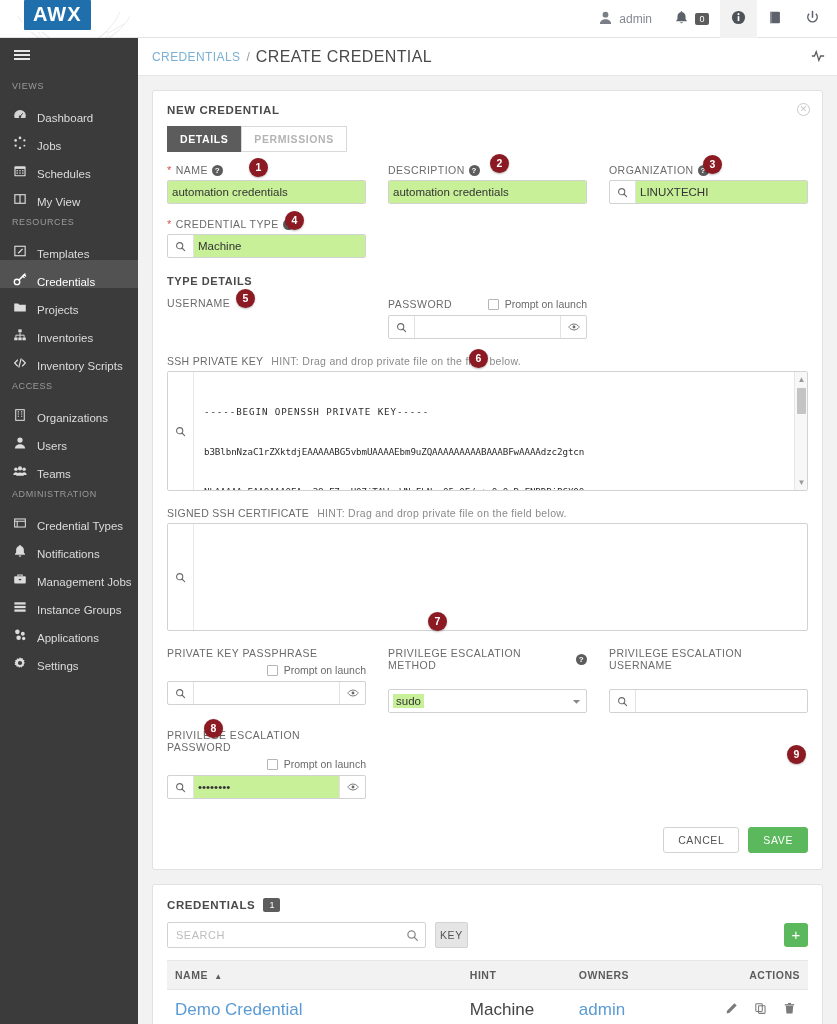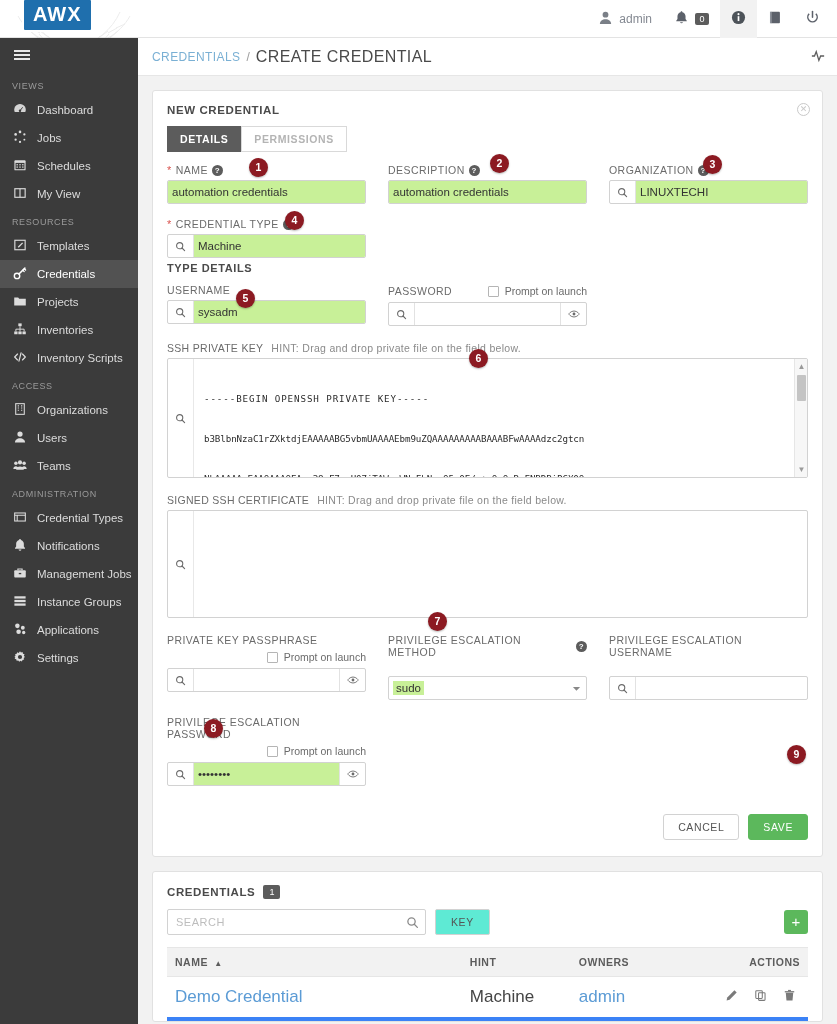--- a/index.html
+++ b/index.html
@@ -61,21 +61,21 @@
   .hamburger {
     height: 34px; display: flex; align-items: center; padding-left: 14px;
     cursor: pointer;
   }
   .hamburger .bar { display:block; width:16px; height:2px; background:#e8e8e8; margin:2px 0; }
   .nav-section {
     font-size: 9px; letter-spacing: .6px; color: #9a9a9a;
     padding: 9px 0 5px 12px; text-transform: uppercase;
   }
   .nav-item {
-    display: flex; align-items: center; gap: 10px;
+    display: flex; align-items: flex-end; gap: 10px;
     height: 28px; padding-left: 13px; font-size: 11.5px; color: #dcdcdc;
     cursor: pointer;
   }
   .nav-item.selected { background: #525252; color: #ffffff; }
   .nav-item svg { flex: 0 0 auto; }
 
   
   .content {
     position: absolute; left: 138px; top: 38px; width: 699px; height: 986px;
     background: #f2f2f2; overflow: hidden;
@@ -161,21 +161,21 @@
     width: 20px; display: flex; align-items: center; justify-content: center;
     color: #888; flex: 0 0 20px;
   }
 
   .prompt-row { display: flex; align-items: center; gap: 6px; justify-content: flex-end; margin-bottom: 4px; height: 14px;}
   .chk { width: 11px; height: 11px; border: 1px solid #b5b5b5; background: #fff; border-radius: 1px; cursor: pointer; }
   .prompt-lbl { font-size: 10.5px; color: #6b6b6b; }
 
   .section-title {
     font-size: 11px; font-weight: bold; color: #4a4a4a;
-    letter-spacing: .6px; margin: 4px 0 10px 0;
+    letter-spacing: .6px; margin: 17px 0 10px 0;
   }
   .hintline {
     font-size: 10.5px; color: #6b6b6b; letter-spacing: .3px;
     margin-bottom: 4px; display: flex; align-items: baseline; gap: 8px;
   }
   .hintline .lbl { text-transform: uppercase; }
   .hintline .hint { color: #8a8a8a; }
 
   .codebox {
     border: 1px solid #d2d2d2; border-radius: 2px; background: #fff;
@@ -224,22 +224,22 @@
     width: 259px; height: 26px; border: 1px solid #d2d2d2; border-radius: 2px;
     display: flex; align-items: center; background: #fff;
   }
   .searchbox input {
     border: 0; outline: none; flex: 1 1 auto; min-width: 0; padding: 0 8px;
     font-size: 11px; font-family: "Liberation Sans", sans-serif; color: #333;
   }
   .searchbox input::placeholder { color: #bdbdbd; letter-spacing:.5px; }
   .searchbox .mag { width: 26px; display:flex; align-items:center; justify-content:center; color:#8a8a8a; }
   .keybtn {
-    height: 26px; border: 1px solid #d2d2d2; border-radius: 2px; background: #5eead4;
-    font-size: 10.5px; letter-spacing: .6px; color: #555; padding: 0 15px;
+    height: 26px; border: 1px solid #d2d2d2; border-radius: 2px; background: #e5e5e5;
+    font-size: 10.5px; letter-spacing: .6px; color: #555; padding: 0 4px;
     display: flex; align-items: center; cursor: pointer;
   }
   .addbtn {
     margin-left: auto; width: 24px; height: 24px; background: #5cb85c;
     border-radius: 3px; color: #fff; font-size: 15px; line-height: 23px;
     text-align: center; cursor: pointer;
   }
   table.listtbl { width: calc(100% - 28px); margin: 12px 14px 0 14px; border-collapse: collapse; }
   table.listtbl thead th {
     background: #f2f2f2; font-size: 10.5px; color: #5c5c5c; font-weight: bold;
@@ -613,29 +613,20 @@
           <div class="col c2"></div>
           <div class="col c3"></div>
         </div>
 
         <div class="section-title">TYPE DETAILS</div>
 
         <div class="row">
           <div class="col c1">
             <div class="flabel">
               <span>USERNAME</span>
-            </div>
-            <div class="fld">
-              <span class="mag">
-                <svg width="11" height="11" viewBox="0 0 16 16" fill="none" stroke="#6b6b6b" stroke-width="1.6">
-                    <circle cx="6.8" cy="6.8" r="4.5"></circle>
-                    <path d="M10.2 10.2 14 14" stroke-linecap="round"></path>
-                  </svg>
-              </span>
-              <input class="hl" value="sysadm" style="">
             </div>
           </div>
           <div class="col c2">
             <div style="display:flex;align-items:center;justify-content:space-between;">
               <div class="flabel" style="margin-bottom:4px;">
                 <span>PASSWORD</span>
               </div>
               <div class="prompt-row">
                 <span class="chk"></span>
                 <span class="prompt-lbl">Prompt on launch</span>

